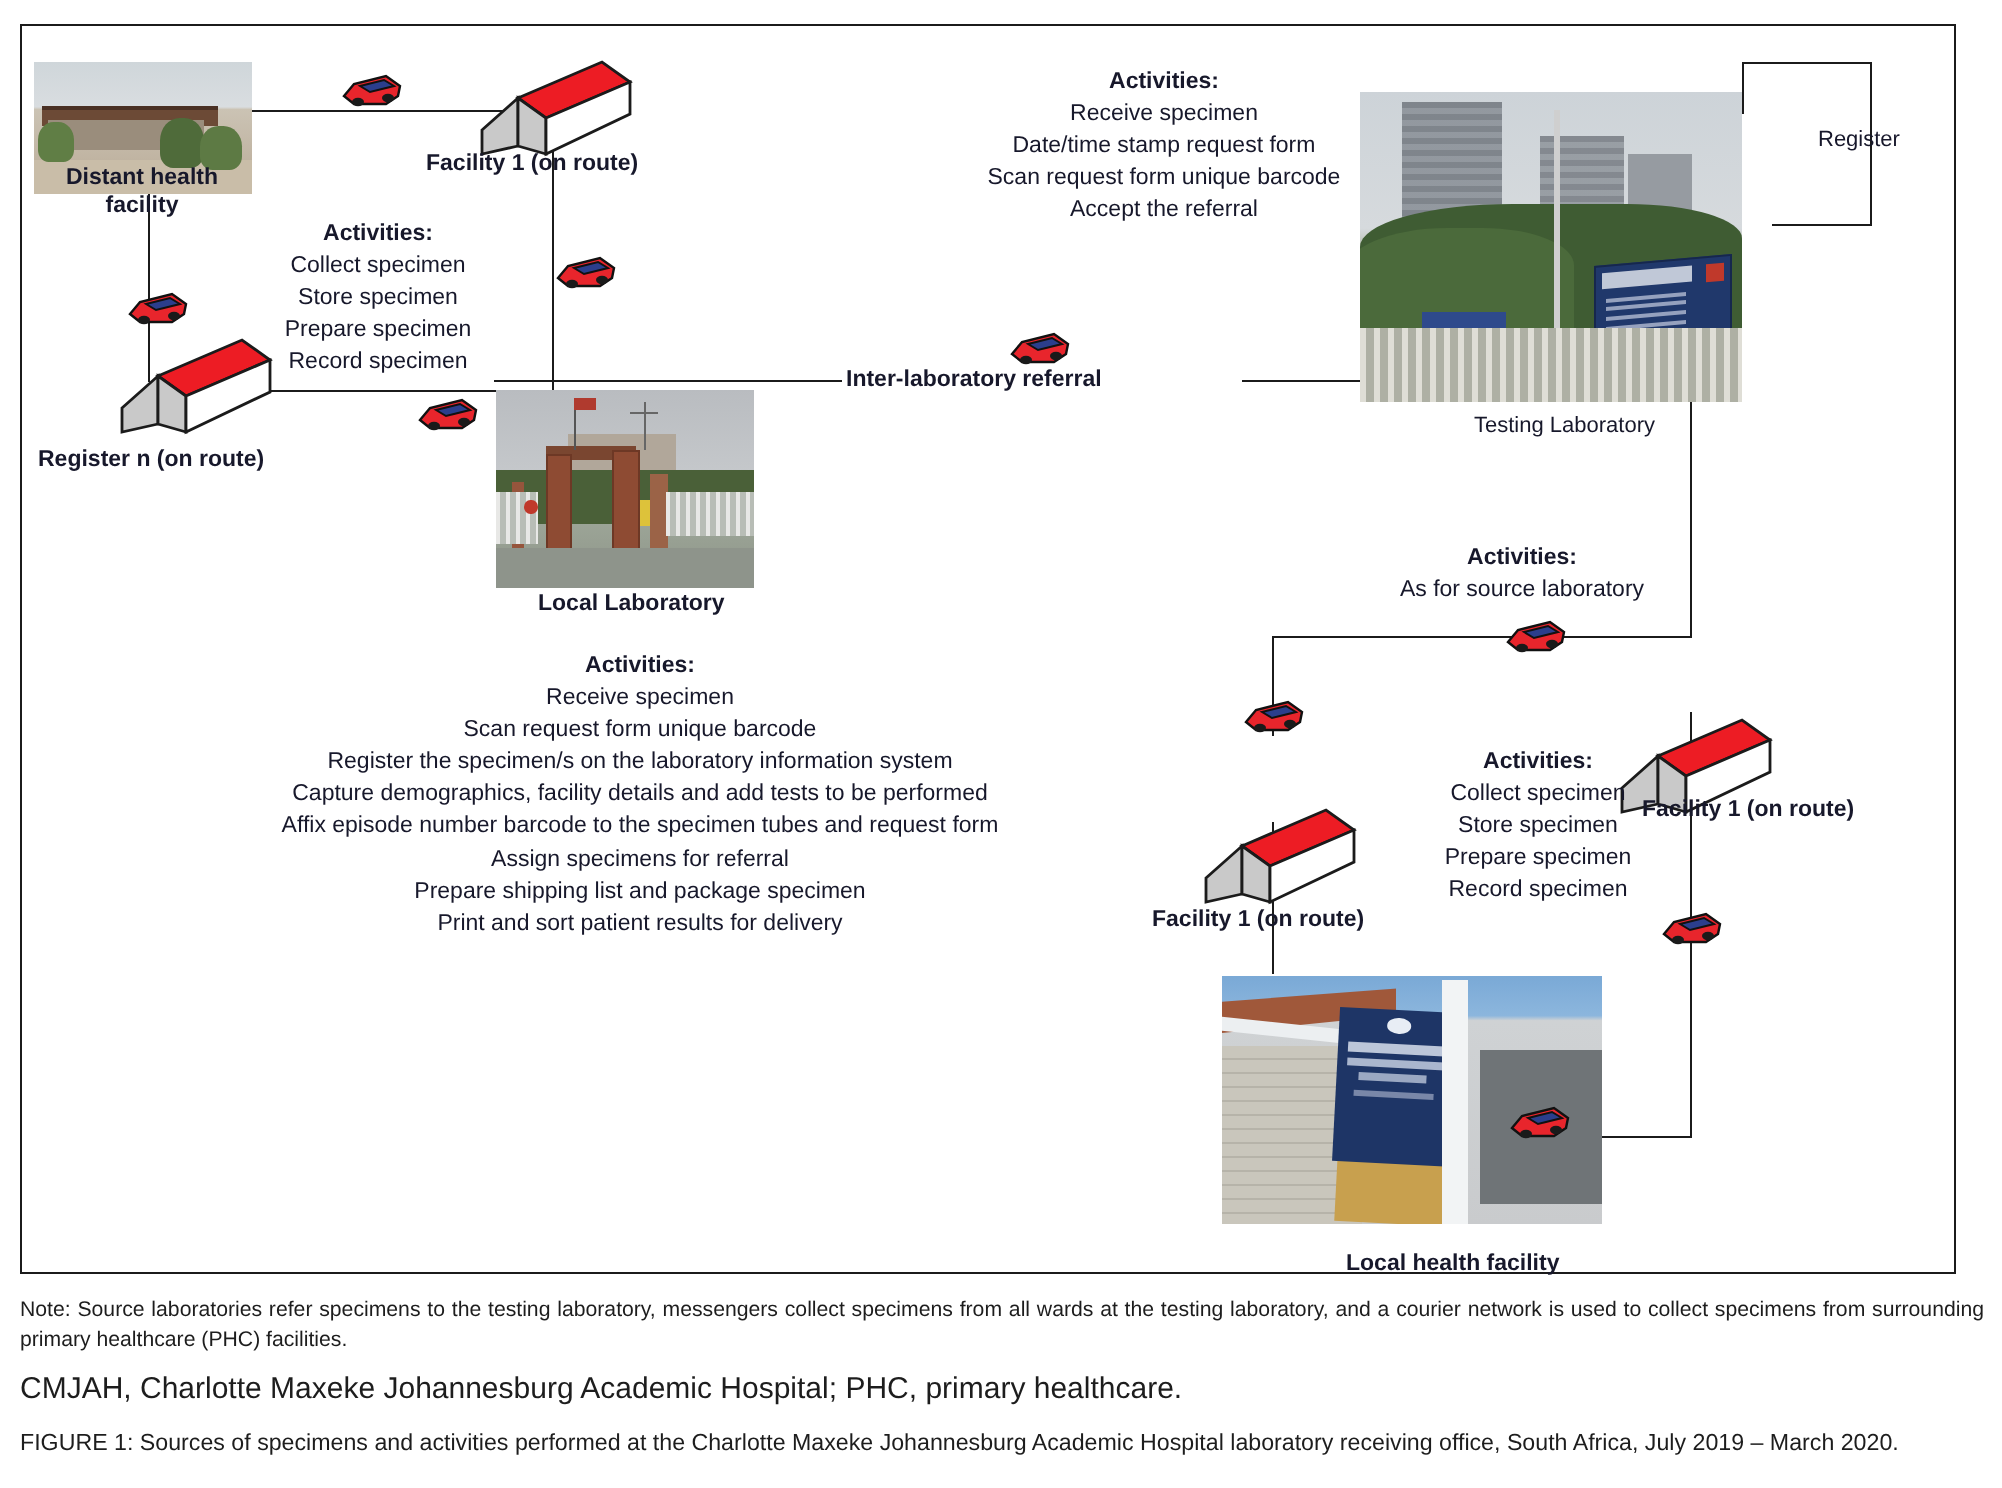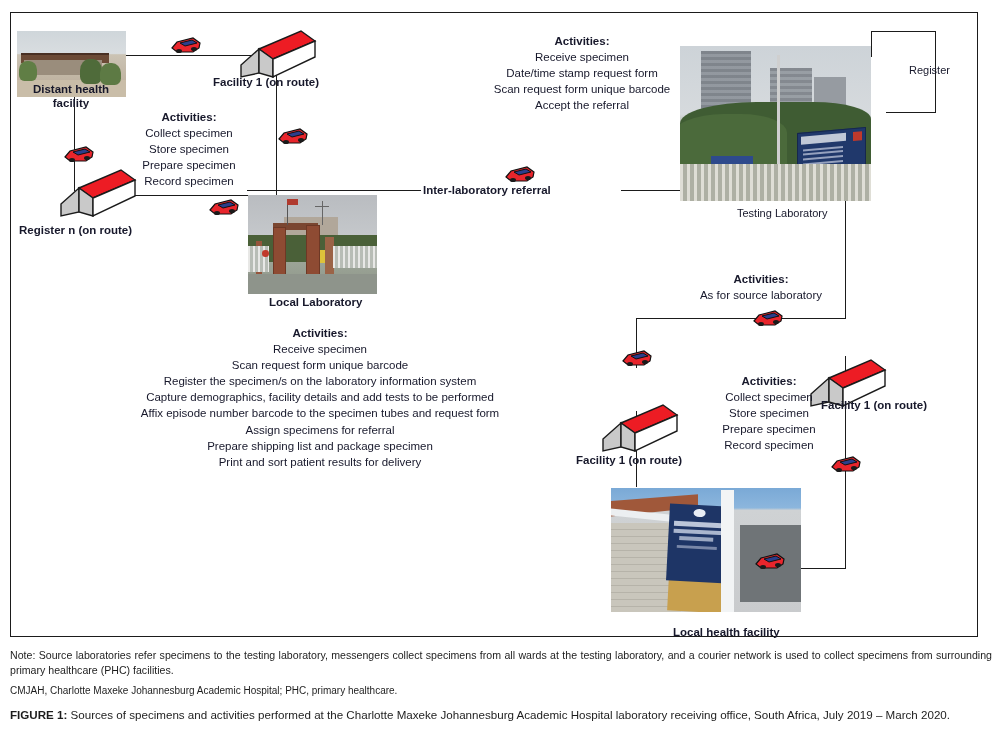--- a/index.html
+++ b/index.html
@@ -117,23 +117,23 @@
   .lbl.two-line{white-space:normal;text-align:center;}
 
   
   .acts{position:absolute;text-align:center;color:#17182b;font-size:11.5px;line-height:1.40;}
   .acts .acts-title{font-weight:bold;}
   .acts .acts-item{font-weight:normal;white-space:nowrap;}
 
   
   .caption-zone{position:absolute;left:10px;top:648px;width:982px;}
   .cap-note{font-size:10.6px;line-height:1.42;color:#1d1d1d;margin-bottom:6px;text-align:justify;}
-  .cap-abbr{font-size:10px;line-height:1.42;color:#1d1d1d;margin-bottom:9px;}
+  .cap-abbr{font-size:15px;line-height:1.42;color:#1d1d1d;margin-bottom:9px;}
   .cap-fig{font-size:11.6px;line-height:1.45;color:#1d1d1d;text-align:justify;}
-  .cap-fig b{font-weight:bold;}
+  .cap-fig b{font-weight:normal;}
 </style>
 </head>
 <body>
 
 <div id="figure-root">
 
   <div class="diagram-frame">
 
     <div class="line h" style="left:115px;top:42px;width:138px;"></div>
 

